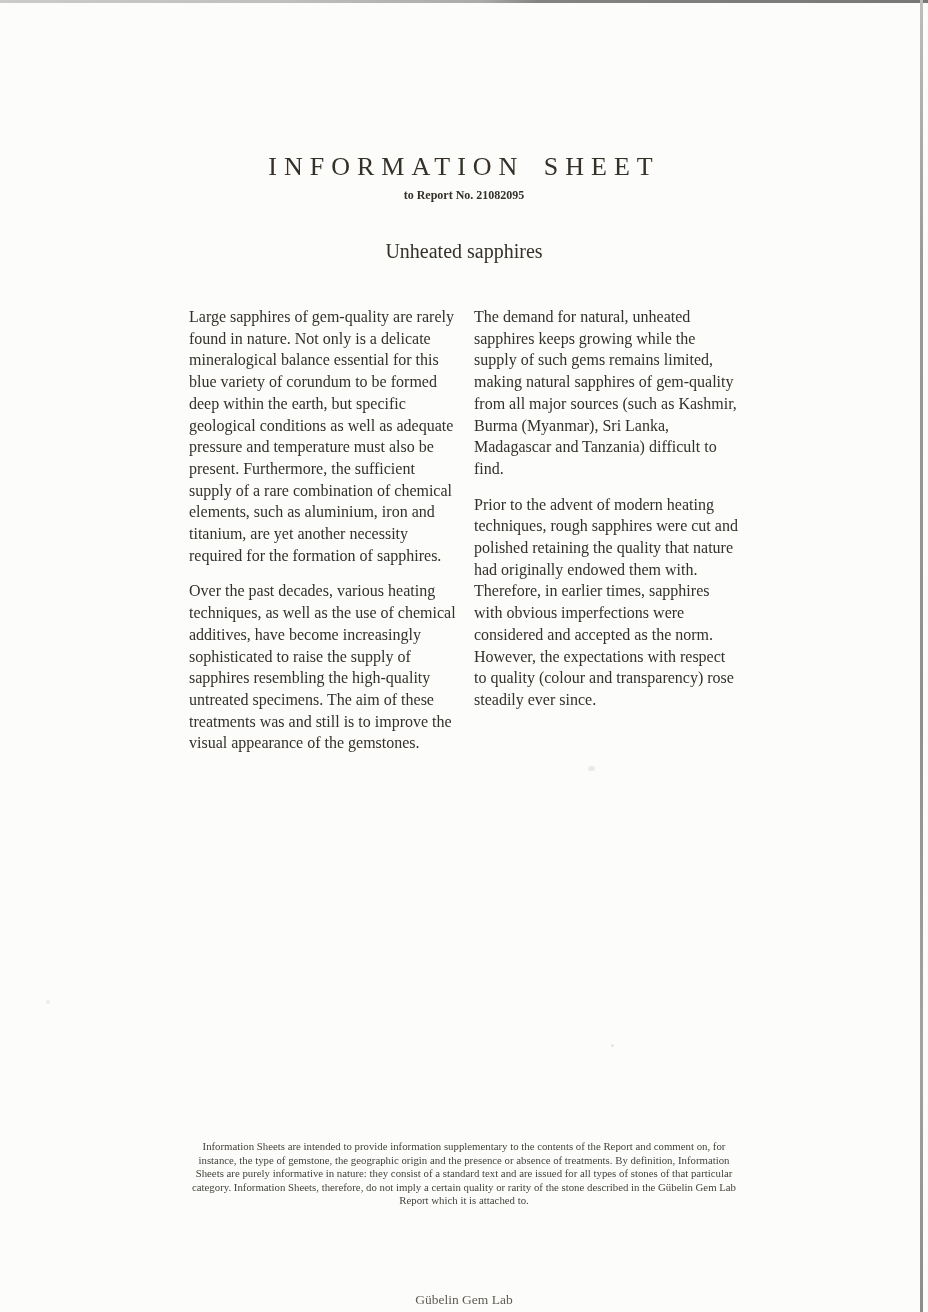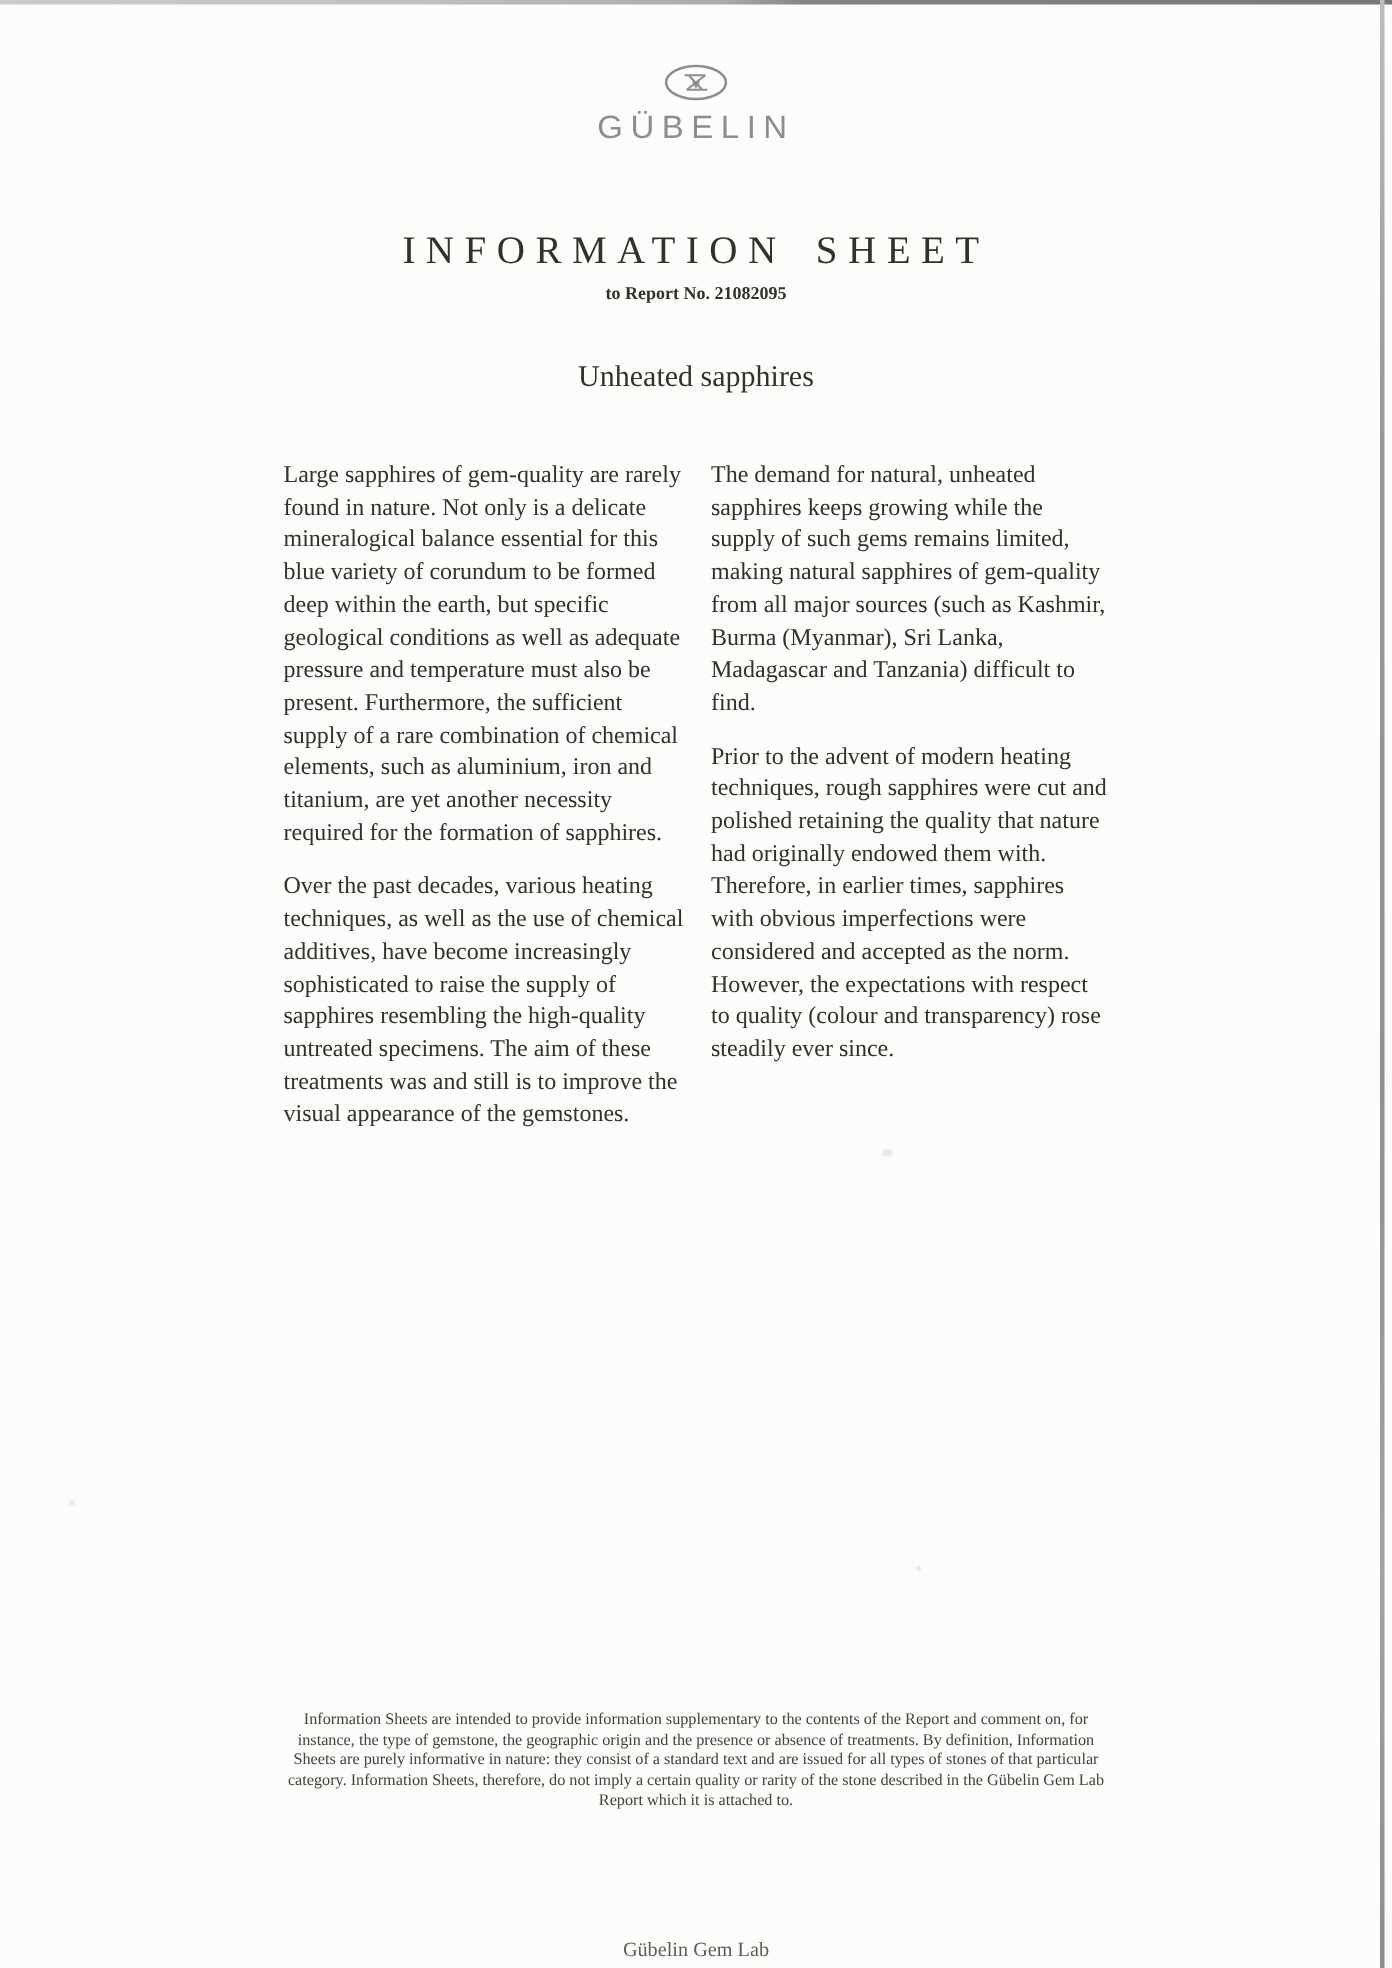--- a/index.html
+++ b/index.html
@@ -99,28 +99,20 @@
 <body>
 
 <div class="page">
 
   <div class="scan-edge-top"></div>
   <div class="scan-edge-right"></div>
   <div class="speck s1"></div>
   <div class="speck s2"></div>
   <div class="speck s3"></div>
 
-  <header class="logo-block">
-    <svg class="emblem" width="44" height="26" viewBox="0 0 64 36" fill="none" aria-hidden="true">
-      <ellipse cx="32" cy="18" rx="29" ry="16" stroke="#8d8d8d" stroke-width="2.4"></ellipse>
-      <path d="M21 11 H41 M41 11 L23 25 M23 25 H43 M25 11 L38 25" stroke="#8d8d8d" stroke-width="2"></path>
-      <path d="M28 17 L36 17 L32 24 Z" fill="#8d8d8d"></path>
-    </svg>
-    <span class="wordmark">GÜBELIN</span>
-  </header>
 
   <div class="title-block">
     <h1 class="doc-title">INFORMATION SHEET</h1>
     <p class="report-line">to Report No. 21082095</p>
   </div>
 
   <h2 class="subject-heading">Unheated sapphires</h2>
 
   <div class="columns">
     <div class="col">

